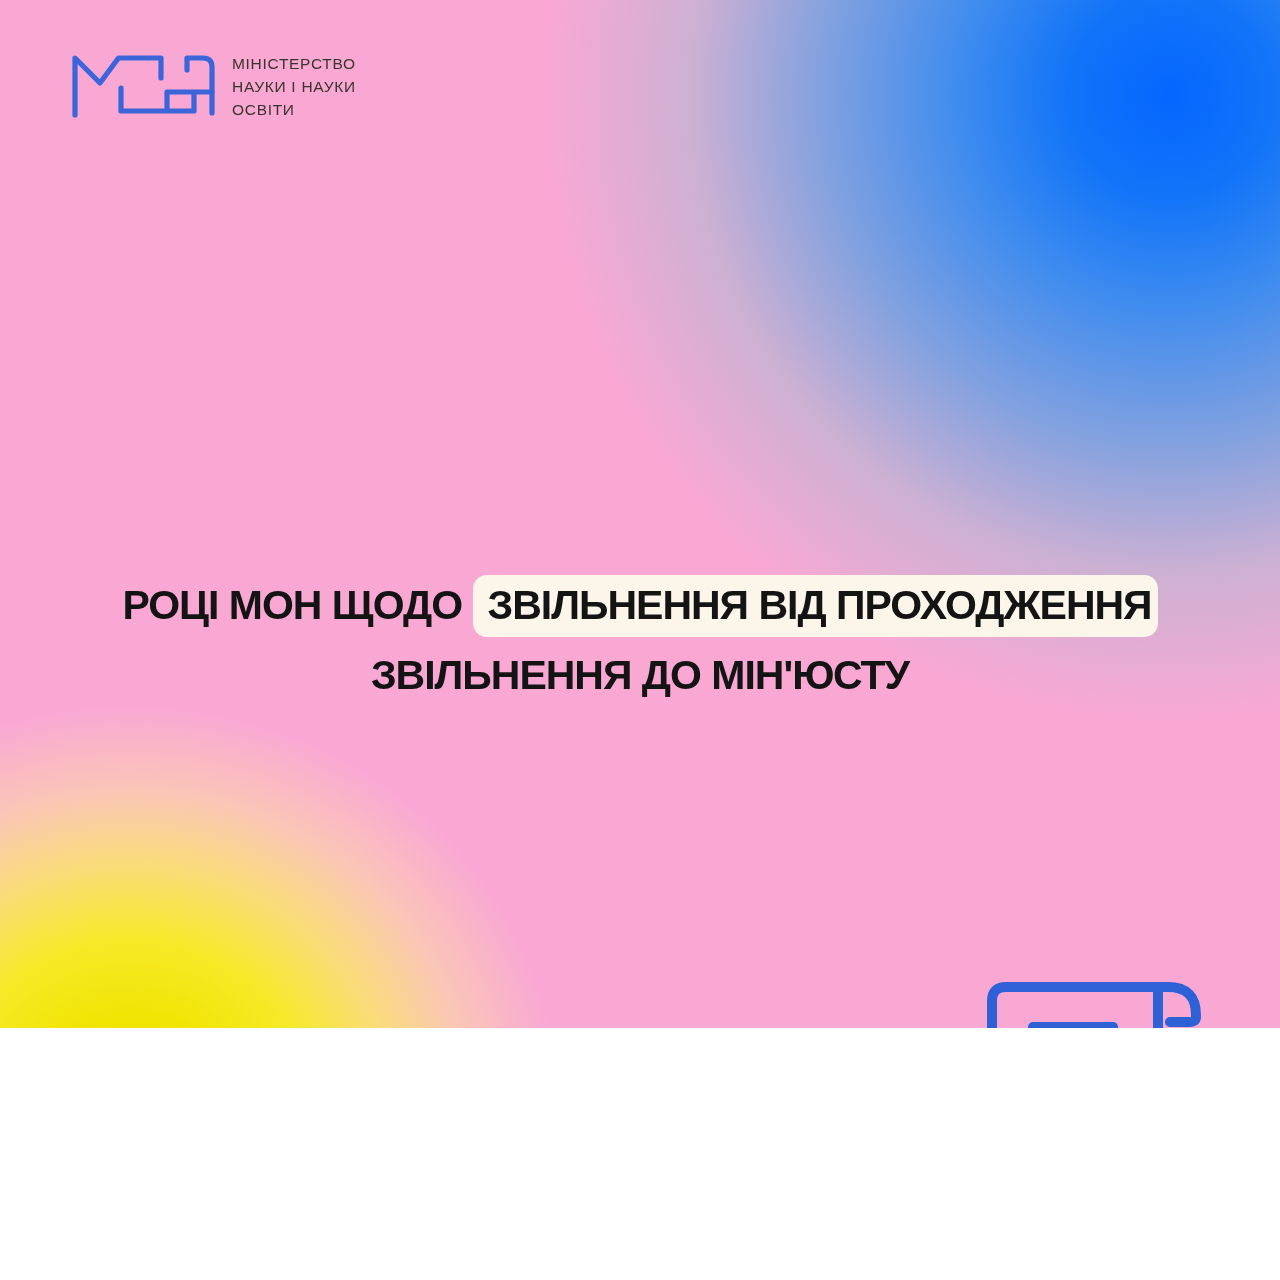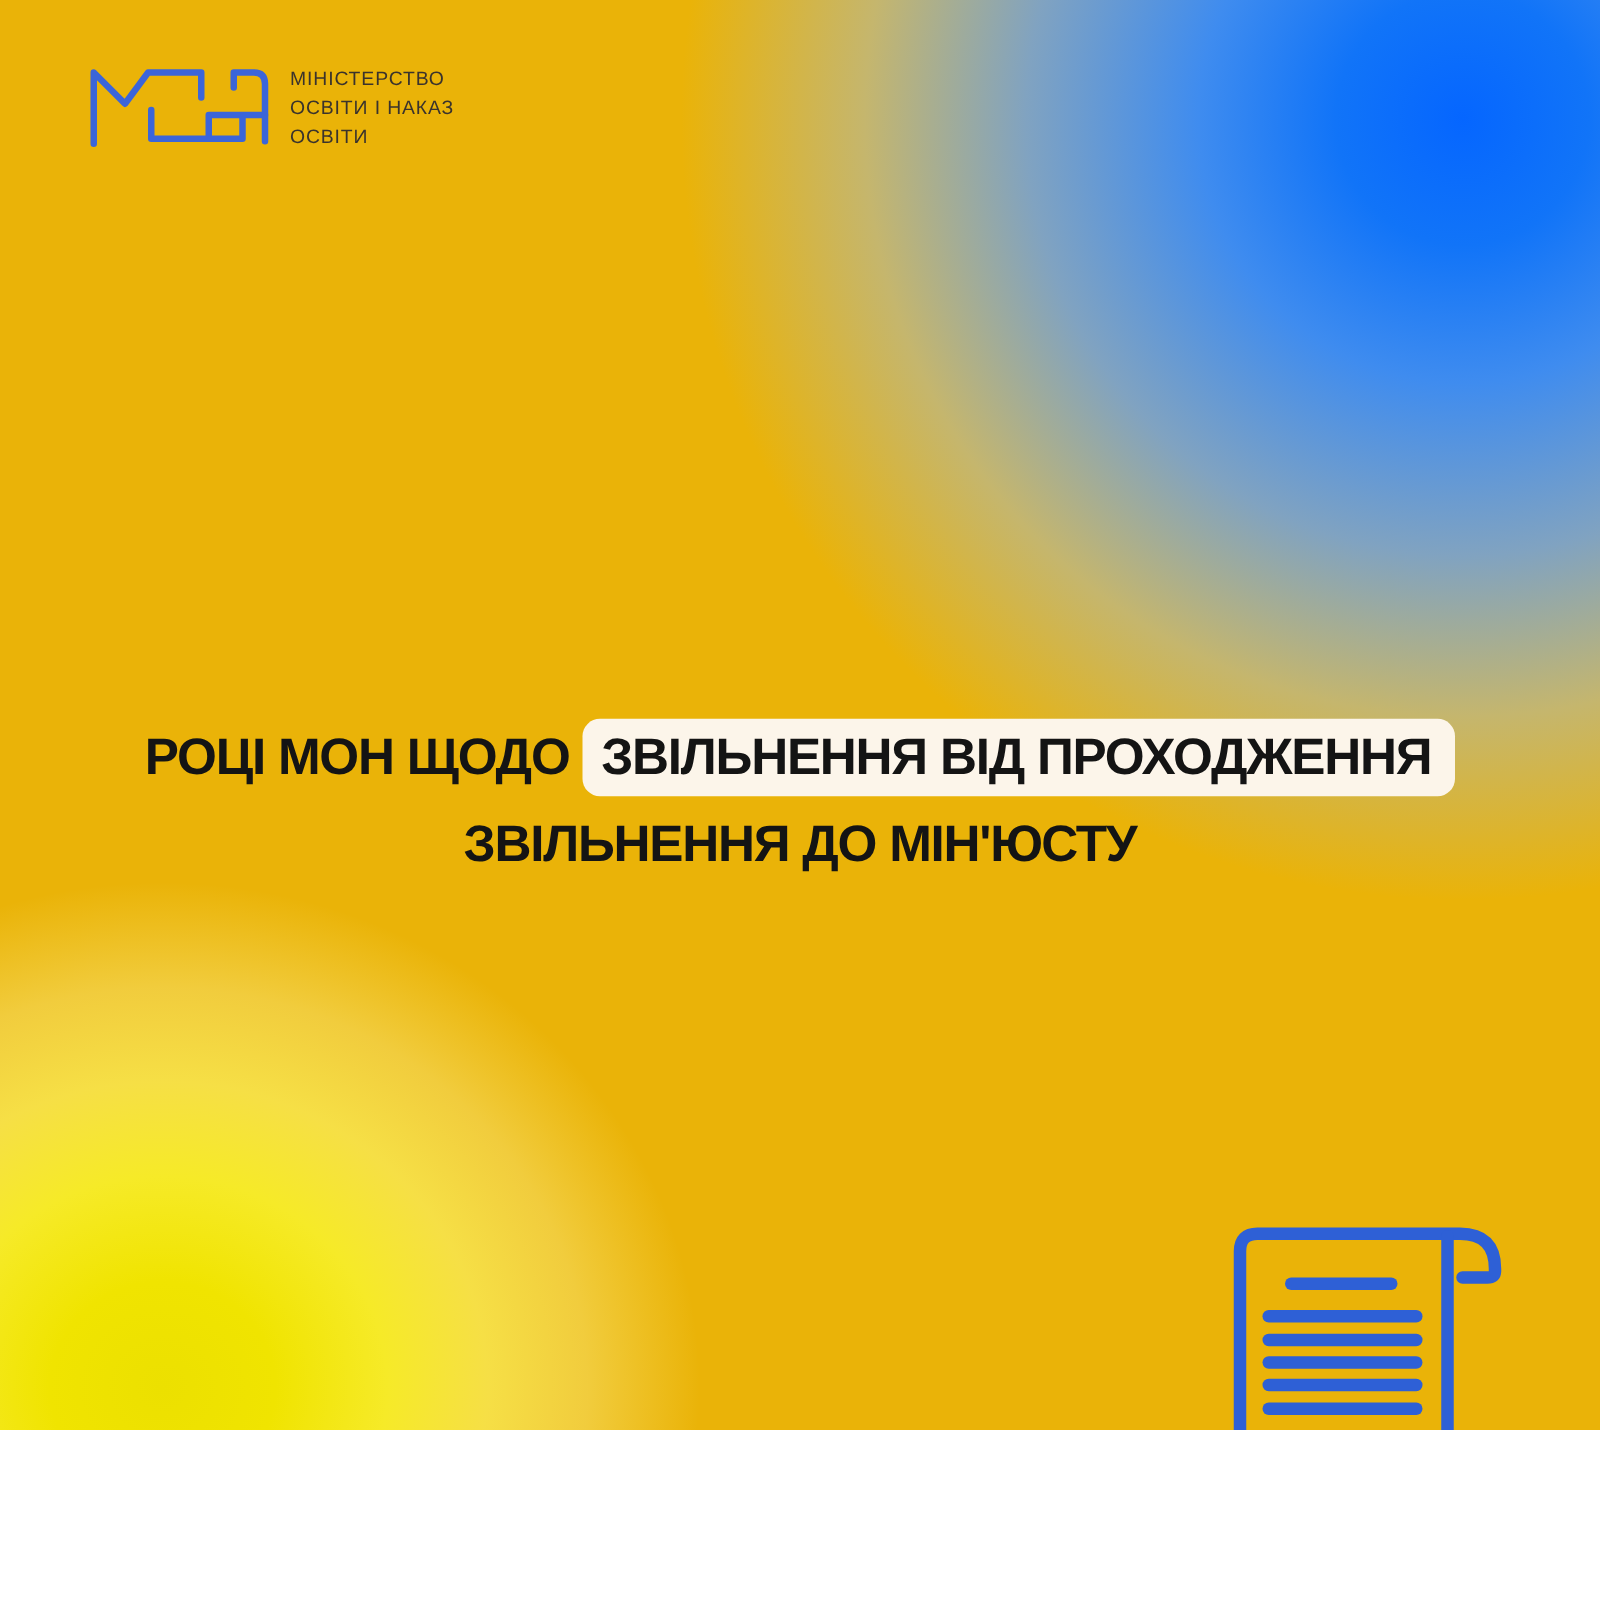--- a/index.html
+++ b/index.html
@@ -1,20 +1,20 @@
 <!DOCTYPE html>
 <html><head>
 <meta charset="utf-8">
 <style>
   html,body{margin:0;padding:0;}
   body{font-family:"Liberation Sans", sans-serif;}
   .poster{
     position:relative;
-    width:1280px;height:1144px;
-    background:#eab308;
+    width:1280px;height:1028px;
+    background:#f9a8d4;
     overflow:hidden;
   }
   
   .blob{position:absolute;pointer-events:none;}
   .blob-blue{
     left:520px;top:-555px;width:1300px;height:1300px;
     background:radial-gradient(circle,
       #0566ff 0%, #1174f8 11%, #3f8cef 23%,
       rgba(110,160,225,0.85) 38%,
       rgba(160,185,210,0.5) 52%,
@@ -41,21 +41,21 @@
   .headline{
     position:absolute;left:40px;right:40px;top:570px;
     text-align:center;
     font-weight:bold;font-size:41px;line-height:70px;
     letter-spacing:-1px;color:#141414;
     white-space:nowrap;
   }
   .hl{
     background:#fcf5ea;
     border-radius:14px;
-    padding:7px 19px 9px 15px;
+    padding:7px 6px 9px 15px;
   }
   
   .scroll-wrap{position:absolute;left:942px;top:975px;width:268px;height:250px;}
 </style>
 </head>
 <body>
 
 <div class="poster">
 
   <div class="blob blob-blue"></div>
@@ -65,21 +65,21 @@
     <svg class="brand-logo" viewBox="0 0 150 75" fill="none">
 
       <path d="M 5,70 L 5,13 L 30,38 L 48.5,13 L 91,13 L 91,33" stroke="#3b65d9" stroke-width="5.2" stroke-linecap="round" stroke-linejoin="round"></path>
 
       <path d="M 51,43 L 51,66 L 124,66 L 124,47 L 97,47 L 97,66 M 124,47 L 142,47" stroke="#3b65d9" stroke-width="5.2" stroke-linecap="round" stroke-linejoin="round"></path>
 
       <path d="M 117,25 L 117,13 L 133,13 Q 142,13 142,22 L 142,68" stroke="#3b65d9" stroke-width="5.2" stroke-linecap="round" stroke-linejoin="round"></path>
     </svg>
     <div class="brand-name">
       <div>МІНІСТЕРСТВО</div>
-      <div>ОСВІТИ І НАКАЗ</div>
+      <div>НАУКИ І НАУКИ</div>
       <div>ОСВІТИ</div>
     </div>
   </div>
 
   <div class="headline">
     <div><span>РОЦІ МОН ЩОДО </span><span class="hl">ЗВІЛЬНЕННЯ ВІД ПРОХОДЖЕННЯ</span></div>
     <div><span>ЗВІЛЬНЕННЯ ДО МІН'ЮСТУ</span></div>
   </div>
 
   <div class="scroll-wrap">

